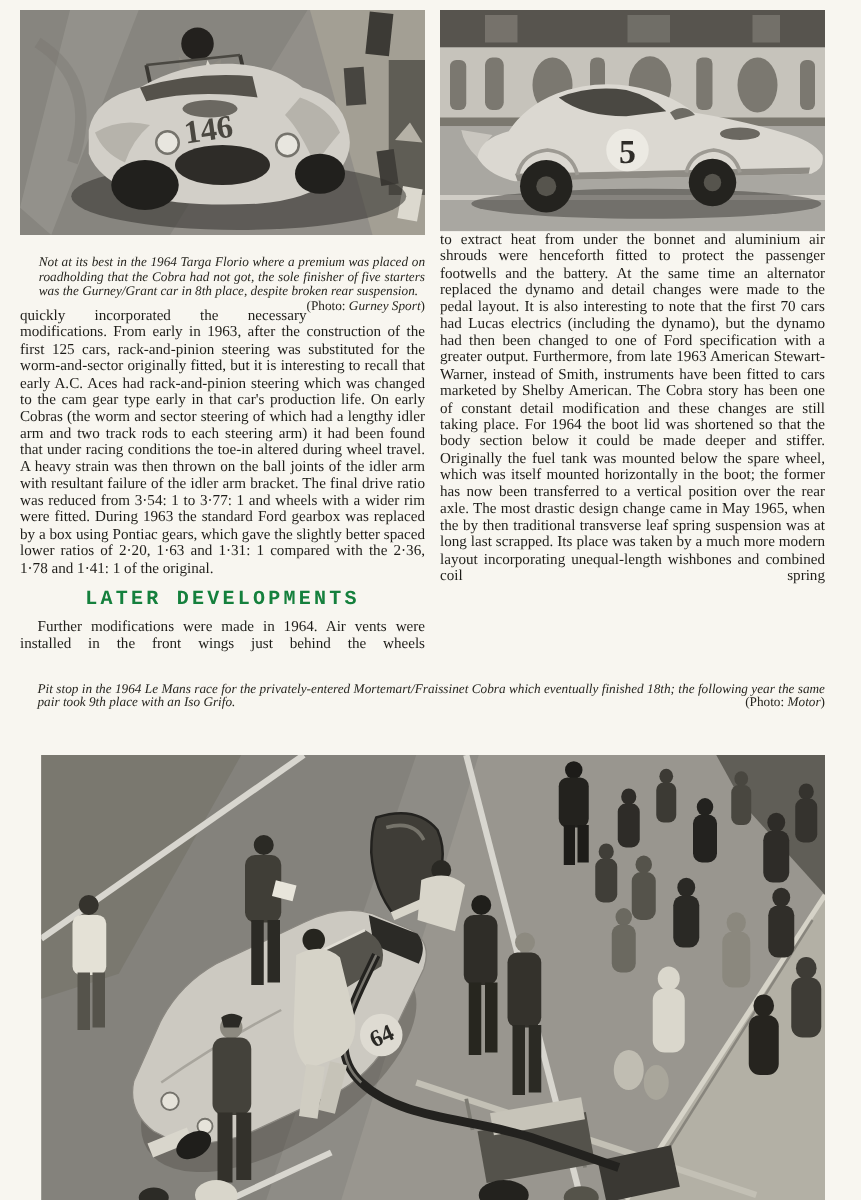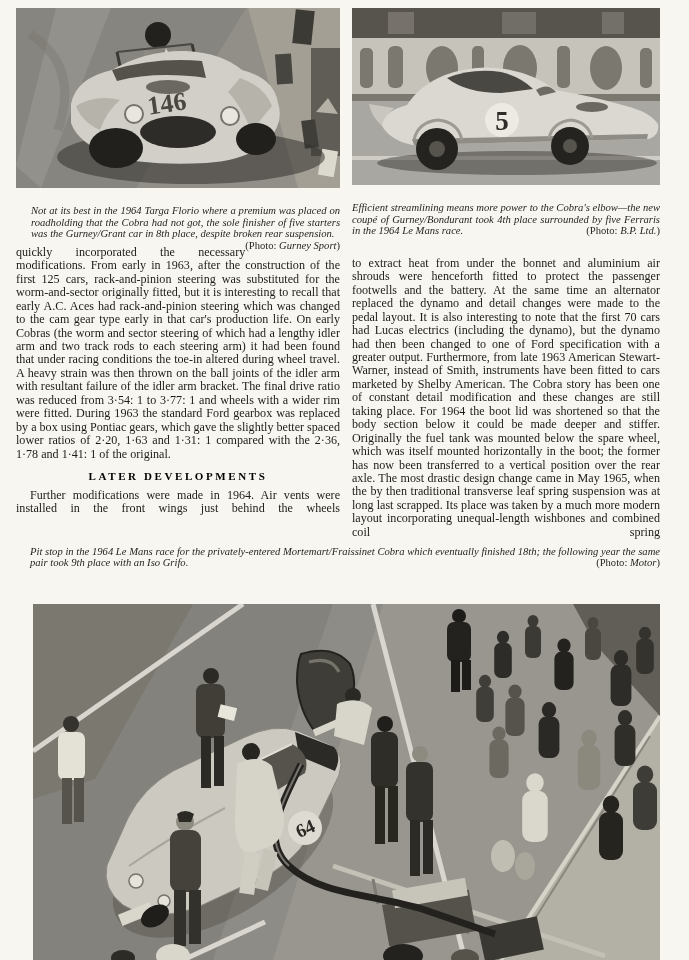--- a/index.html
+++ b/index.html
@@ -29,27 +29,27 @@
   .caption .credit{float:right;font-style:normal;}
   .caption .credit em{font-style:italic;}
   .caption-right{margin-bottom:20px;}
   .bodytext{
     font-size:12.1px;line-height:13.45px;
     text-align:justify;
     margin:0;
   }
   .bodytext.cont{text-align-last:justify;}
   .section-heading{
-    font-family:Liberation Serif, serif;
+    font-family:Liberation Mono, monospace;
     font-weight:bold;
-    font-size:11px;
+    font-size:16px;
     letter-spacing:2.6px;
     text-align:center;
     margin:9px 0 7px 0;
-    color:#000000;
+    color:#15803d;
   }
   .p2{text-indent:14px;margin-top:0;}
   .bottom-caption{
     position:absolute;left:30px;top:535px;width:630px;
     font-style:italic;font-size:10.6px;line-height:11.6px;
     text-align:justify;color:#26251f;
   }
   .bottom-caption .credit{float:right;font-style:normal;}
   .bottom-caption .credit em{font-style:italic;}
   .bottom-photo{position:absolute;left:33px;top:604px;}
@@ -171,24 +171,20 @@
 
           <path d="M62 132 Q66 114 86 112 Q106 114 110 132" stroke="#9d9a93" stroke-width="3" fill="none"></path>
           <path d="M197 130 Q201 114 219 112 Q236 114 240 130" stroke="#9d9a93" stroke-width="3" fill="none"></path>
 
           <circle cx="150" cy="112" r="17" fill="#eceae3"></circle>
           <text x="150" y="122" font-size="27" font-weight="bold" fill="#2e2c28" text-anchor="middle">5</text>
         </g>
       </svg>
     </figure>
 
-    <p class="caption caption-right">
-      <span>Efficient streamlining means more power to the Cobra's elbow—the new coupé of Gurney/Bondurant took 4th place surrounded by five Ferraris in the 1964 Le Mans race.</span>
-      <span class="credit"><span>(Photo: </span><em>B.P. Ltd.</em><span>)</span></span>
-    </p>
 
     <p class="bodytext cont">to extract heat from under the bonnet and aluminium air shrouds were henceforth fitted to protect the passenger footwells and the battery. At the same time an alternator replaced the dynamo and detail changes were made to the pedal layout. It is also interesting to note that the first 70 cars had Lucas electrics (including the dynamo), but the dynamo had then been changed to one of Ford specification with a greater output. Furthermore, from late 1963 American Stewart-Warner, instead of Smith, instruments have been fitted to cars marketed by Shelby American. The Cobra story has been one of constant detail modification and these changes are still taking place. For 1964 the boot lid was shortened so that the body section below it could be made deeper and stiffer. Originally the fuel tank was mounted below the spare wheel, which was itself mounted horizontally in the boot; the former has now been transferred to a vertical position over the rear axle. The most drastic design change came in May 1965, when the by then traditional transverse leaf spring suspension was at long last scrapped. Its place was taken by a much more modern layout incorporating unequal-length wishbones and combined coil spring</p>
   </div>
 
   <p class="bottom-caption">
     <span>Pit stop in the 1964 Le Mans race for the privately-entered Mortemart/Fraissinet Cobra which eventually finished 18th; the following year the same pair took 9th place with an Iso Grifo.</span>
     <span class="credit"><span>(Photo: </span><em>Motor</em><span>)</span></span>
   </p>
 
   <figure class="bottom-photo">

